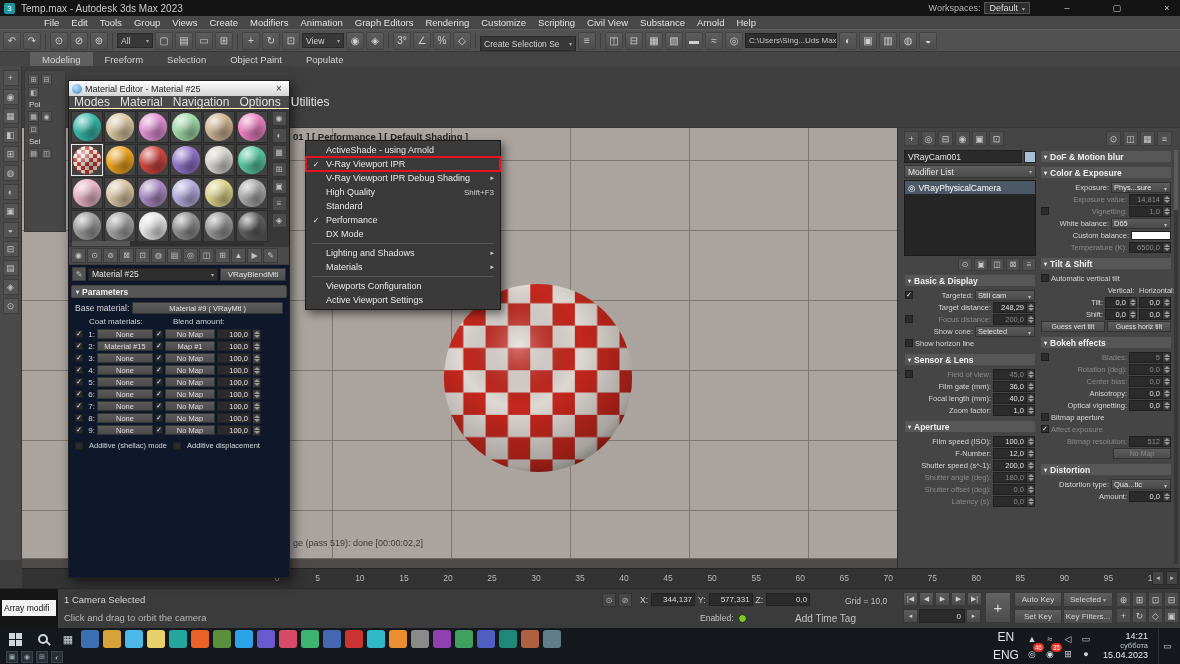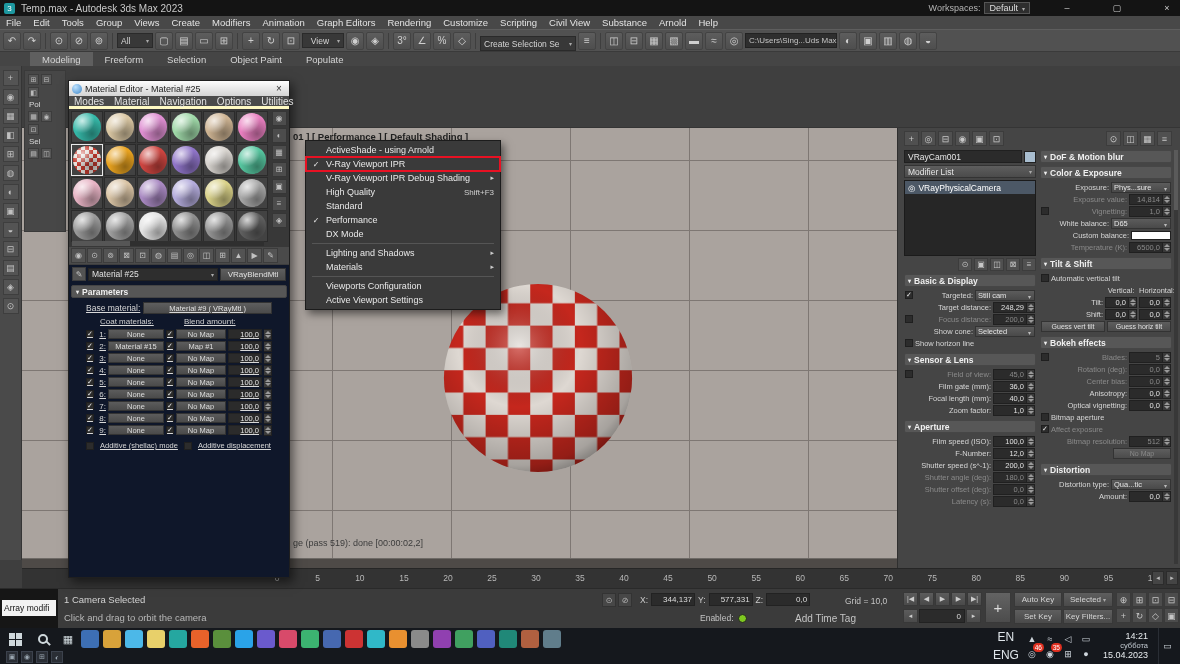--- a/index.html
+++ b/index.html
@@ -10,21 +10,21 @@
 
 
 .titlebar{left:0;top:0;width:1180px;height:16px;background:#141414;display:flex;align-items:center;color:#c9c9c9;font-size:10px;gap:6px;padding-left:4px;z-index:4;}
 .app-logo{width:11px;height:11px;background:#1d98a0;color:#fff;font-size:8px;display:flex;align-items:center;justify-content:center;border-radius:2px;flex:none;}
 .tb-right{margin-left:auto;display:flex;align-items:center;gap:24px;}
 .ws{display:flex;gap:4px;align-items:center;color:#b5b5b5;font-size:9px;}
 .ws-dd{background:#2e2e2e;border:1px solid #555;padding:0 4px;height:12px;display:flex;align-items:center;gap:4px;color:#ddd;}
 .winbtn{width:26px;height:16px;display:flex;align-items:center;justify-content:center;color:#ccc;font-size:9px;}
 
 
-.menubar{left:0;top:16px;width:1180px;height:13px;background:#484848;display:flex;align-items:center;font-size:9.5px;color:#e3e3e3;z-index:3;}
+.menubar{left:0;top:16px;width:1180px;height:13px;background:#484848;display:flex;align-items:center;font-size:9.5px;color:#e3e3e3;z-index:3;padding-left:38px;}
 .menu-item{padding:0 6px;height:100%;display:flex;align-items:center;}
 .toolbar{left:0;top:29px;width:1180px;height:23px;background:#515151;border-bottom:1px solid #3a3a3a;border-top:1px solid #5e5e5e;display:flex;align-items:center;padding:0 3px;gap:2px;z-index:3;}
 .tbi{width:18px;height:18px;background:linear-gradient(#5d5d5d,#4e4e4e);border:1px solid #434343;border-radius:2px;color:#cfcfcf;font-size:10px;display:flex;align-items:center;justify-content:center;flex:none;}
 .tbdd{height:15px;background:#383838;border:1px solid #2a2a2a;color:#d5d5d5;font-size:8.5px;display:flex;align-items:center;padding:0 3px;gap:3px;white-space:nowrap;flex:none;}
 .tbin{height:15px;background:#2e2e2e;border:1px solid #222;color:#c5c5c5;font-size:8px;display:flex;align-items:center;padding:0 3px;white-space:nowrap;flex:none;}
 .tbsep{width:1px;height:16px;background:#3e3e3e;margin:0 2px;flex:none;}
 .ribbon{left:0;top:52px;width:1180px;height:14px;background:#454545;display:flex;align-items:flex-end;padding-left:30px;font-size:9.5px;color:#d5d5d5;z-index:3;}
 .rtab{padding:1px 12px;height:14px;display:flex;align-items:center;}
 .rtab.active{background:#5f5f5f;}
 .deskbg{left:0;top:66px;width:1180px;height:62px;background:#3f3f3f;border-bottom:1px solid #353535;}
@@ -102,39 +102,39 @@
 .badge{position:absolute;right:-5px;top:-4px;background:#e03020;color:#fff;font-size:6.5px;border-radius:6px;padding:0 2px;min-width:11px;text-align:center;height:9px;line-height:9px;}
 .clock{display:flex;flex-direction:column;justify-content:center;align-items:flex-end;color:#e8ecef;font-size:9px;line-height:1.15;padding:0 4px;}
 .clock .wd{font-size:7.5px;color:#c4cbd2;}
 .notif{width:18px;display:flex;align-items:center;justify-content:center;color:#cfd6dd;border-left:1px solid #2a2e35;font-size:9px;}
 
 
 .mewin{left:68px;top:80px;width:222px;height:498px;background:#0f172a;border:1px solid #1f1f1f;box-shadow:3px 4px 10px rgba(0,0,0,.55);z-index:5;}
 .metitle{height:15px;background:linear-gradient(#fdfdfd,#d4d4d4);display:flex;align-items:center;color:#1c1c1c;font-size:9px;padding:0 3px;gap:3px;}
 .meicon{width:10px;height:10px;border-radius:50%;background:radial-gradient(circle at 35% 30%,#bfe3ff,#3d86c8);flex:none;}
 .meclose{margin-left:auto;width:14px;color:#333;font-size:10px;text-align:center;}
-.memenus{height:13px;background:#4a4a4a;border-bottom:3px solid #fef9c3;display:flex;font-size:10px;color:#e0e0e0;align-items:center;}
+.memenus{height:13px;background:#4a4a4a;border-bottom:1px solid #fef9c3;display:flex;font-size:12px;color:#e0e0e0;align-items:center;}
 .memenu{padding:0 5px;}
 .meswpanel{position:relative;height:138px;background:#383838;}
 .swgrid{position:absolute;left:2px;top:2px;display:grid;grid-template-columns:repeat(6,32px);grid-auto-rows:32px;gap:1px;}
 .swcell{background:#424242;border:1px solid #2b2b2b;position:relative;}
 .swcell.active{border:1px solid #e9e9e9;}
 .swball{position:absolute;inset:1px;border-radius:50%;}
 .mesidetools{position:absolute;right:1px;top:2px;width:18px;display:flex;flex-direction:column;gap:2px;align-items:center;}
 .mesi{width:15px;height:15px;background:#4c4c4c;border:1px solid #363636;color:#c2c2c2;font-size:8px;display:flex;align-items:center;justify-content:center;}
 .mehscroll{position:absolute;left:3px;bottom:1px;width:192px;height:5px;background:#2f2f2f;}
 .mehandle{width:58px;height:100%;background:#565656;}
 .metoolbar{height:18px;display:flex;align-items:center;gap:1px;padding:0 2px;background:#4a4a4a;border-bottom:1px solid #3e3e3e;}
 .meti{width:15px;height:15px;background:#535353;border:1px solid #3c3c3c;color:#c2c2c2;font-size:8px;display:flex;align-items:center;justify-content:center;flex:none;}
 .matrow{height:18px;display:flex;align-items:center;gap:2px;padding:0 3px;}
 .mepick{width:14px;height:14px;background:#535353;border:1px solid #3c3c3c;color:#c2c2c2;font-size:8px;display:flex;align-items:center;justify-content:center;flex:none;}
 .medd{flex:1;height:13px;background:#2e2e2e;border:1px solid #222;font-size:8.5px;color:#e0e0e0;display:flex;align-items:center;padding:0 3px;}
 .metype{width:66px;height:13px;background:linear-gradient(#5e5e5e,#4b4b4b);border:1px solid #333;font-size:8px;color:#e0e0e0;display:flex;align-items:center;justify-content:center;flex:none;}
 .merollhead{height:13px;background:#565656;border:1px solid #444;border-radius:2px;margin:2px 2px 0;display:flex;align-items:center;font-size:8.5px;color:#eee;padding-left:4px;gap:3px;font-weight:bold;}
-.meparams{padding:3px 17px;font-size:8.5px;color:#d8d8d8;text-decoration:underline;}
+.meparams{padding:3px 6px;font-size:8.5px;color:#d8d8d8;}
 .baserow{display:flex;align-items:center;gap:3px;height:14px;}
 .basebtn{flex:1;height:12px;background:linear-gradient(#5e5e5e,#4b4b4b);border:1px solid #333;font-size:7.5px;display:flex;align-items:center;justify-content:center;color:#e2e2e2;white-space:nowrap;overflow:hidden;}
 .coathdr{display:flex;height:13px;align-items:center;font-size:8px;color:#cfcfcf;}
 .coathdr .c1{margin-left:14px;width:84px;}
 .mrow{display:flex;align-items:center;height:12px;gap:2px;}
 .mnum{width:10px;text-align:right;font-size:8px;flex:none;}
 .mbtn{width:56px;height:10px;background:linear-gradient(#5c5c5c,#4a4a4a);border:1px solid #333;font-size:7.5px;display:flex;align-items:center;justify-content:center;color:#dedede;white-space:nowrap;overflow:hidden;flex:none;}
 .mbtn.map{width:50px;}
 .mval{width:34px;height:10px;background:#2b2b2b;border:1px solid #222;font-size:7.5px;display:flex;align-items:center;justify-content:flex-end;padding-right:2px;color:#e4e4e4;flex:none;}
 .addrow{display:flex;gap:6px;margin-top:5px;font-size:7.5px;align-items:center;}
@@ -254,21 +254,21 @@
       </span>
       <span class="tbi">▢</span>
       <span class="tbi">▤</span>
       <span class="tbi">▭</span>
       <span class="tbi">⊞</span>
       <span class="tbsep"></span>
       <span class="tbi">+</span>
       <span class="tbi">↻</span>
       <span class="tbi">⊡</span>
       <span class="tbdd" style="width: 42px;">
-        <span style="flex: 1 1 0%; overflow: hidden; text-align: center;">View</span>
+        <span style="flex: 1 1 0%; overflow: hidden;">View</span>
         <span class="arr">▾</span>
       </span>
       <span class="tbi">◉</span>
       <span class="tbi">◈</span>
       <span class="tbsep"></span>
       <span class="tbi">3°</span>
       <span class="tbi">∠</span>
       <span class="tbi">%</span>
       <span class="tbi">◇</span>
       <span class="tbsep"></span>

